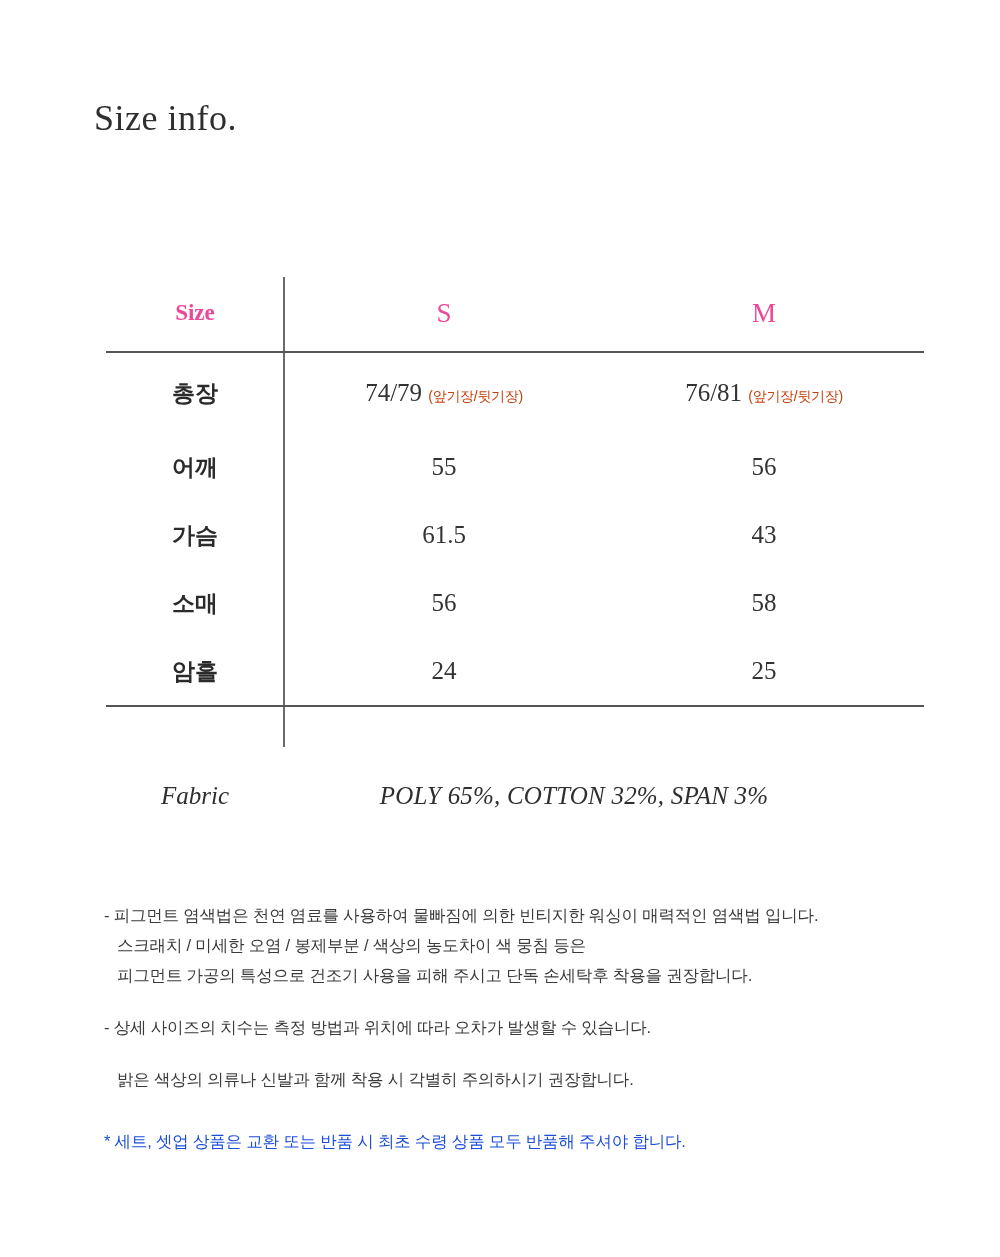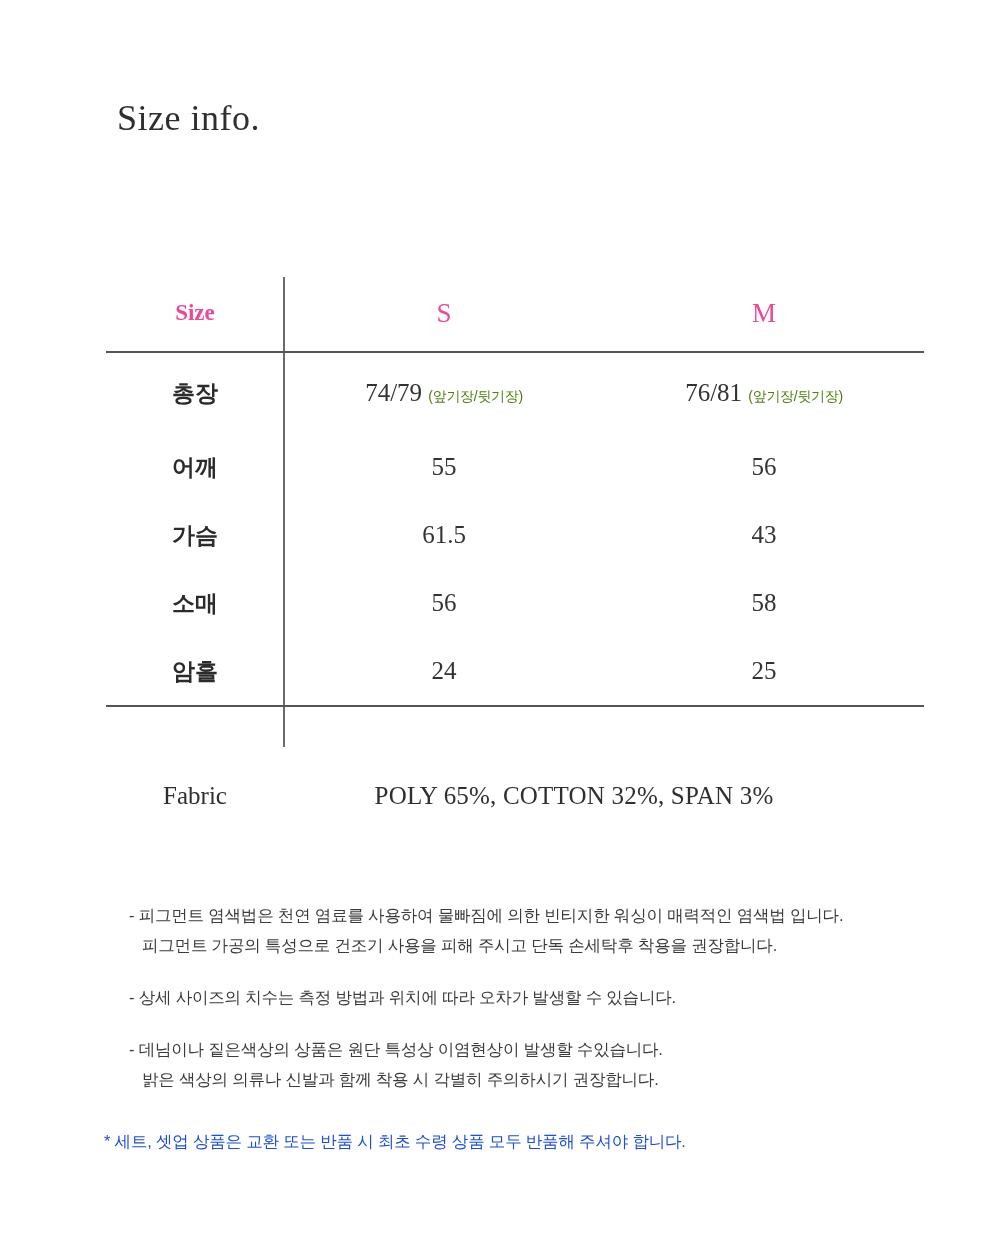--- a/index.html
+++ b/index.html
@@ -16,21 +16,21 @@
     overflow: hidden;
   }
   .page {
     width: 1000px;
     height: 1257px;
     position: relative;
     box-sizing: border-box;
   }
   .title {
     position: absolute;
-    left: 117px;
+    left: 94px;
     top: 97px;
     font-family: "Liberation Serif", serif;
     font-size: 36px;
     font-weight: 400;
     letter-spacing: 0.5px;
     color: #2f2f2f;
   }
 
   
   .size-table {
@@ -79,21 +79,21 @@
   .body-row td.label-cell {
     font-family: "Liberation Sans", sans-serif;
     font-size: 23px;
     font-weight: 700;
     color: #2b2b2b;
   }
   .body-row.first td { height: 80px; }
   .sub {
     font-family: "Liberation Sans", sans-serif;
     font-size: 14px;
-    color: #4d7c0f;
+    color: #c2410c;
     letter-spacing: -0.3px;
   }
 
   
   .vline {
     position: absolute;
     left: 283px;
     top: 277px;
     width: 2px;
     height: 470px;
@@ -101,20 +101,21 @@
   }
 
   
   .fabric-row {
     position: absolute;
     left: 106px;
     top: 782px;
     width: 818px;
     display: flex;
     align-items: flex-start;
+    font-style: italic;
   }
   .fabric-label {
     width: 178px;
     text-align: center;
     font-family: "Liberation Serif", serif;
     font-size: 25px;
     color: #2f2f2f;
   }
   .fabric-value {
     flex: 1;
@@ -131,21 +132,21 @@
     position: absolute;
     left: 104px;
     top: 900px;
     width: 840px;
     font-family: "Liberation Sans", sans-serif;
     font-size: 16.5px;
     line-height: 30px;
     color: #3a3a3a;
     letter-spacing: -0.2px;
   }
-  .note-block { margin-bottom: 22px; margin-left: 25px; }
+  .note-block { margin-bottom: 22px; }
   .note-block .line { white-space: nowrap; }
   .note-block .line.indent { padding-left: 13px; }
   .warning {
     position: absolute;
     left: 104px;
     top: 1131px;
     font-family: "Liberation Sans", sans-serif;
     font-size: 16.5px;
     color: #1d4ed8;
     letter-spacing: -0.2px;
@@ -214,26 +215,26 @@
   </table>
 
   <div class="fabric-row">
     <div class="fabric-label">Fabric</div>
     <div class="fabric-value">POLY 65%, COTTON 32%, SPAN 3%</div>
   </div>
 
   <div class="notes">
     <div class="note-block">
       <div class="line">- 피그먼트 염색법은 천연 염료를 사용하여 물빠짐에 의한 빈티지한 워싱이 매력적인 염색법 입니다.</div>
+      <div class="line indent">스크래치 / 미세한 오염 / 봉제부분 / 색상의 농도차이 색 뭉침 등은</div>
       <div class="line indent">피그먼트 가공의 특성으로 건조기 사용을 피해 주시고 단독 손세탁후 착용을 권장합니다.</div>
     </div>
     <div class="note-block">
       <div class="line">- 상세 사이즈의 치수는 측정 방법과 위치에 따라 오차가 발생할 수 있습니다.</div>
     </div>
     <div class="note-block">
-      <div class="line">- 데님이나 짙은색상의 상품은 원단 특성상 이염현상이 발생할 수있습니다.</div>
       <div class="line indent">밝은 색상의 의류나 신발과 함께 착용 시 각별히 주의하시기 권장합니다.</div>
     </div>
   </div>
 
   <div class="warning">* 세트, 셋업 상품은 교환 또는 반품 시 최초 수령 상품 모두 반품해 주셔야 합니다.</div>
 
 </div>
 
 </body></html>

